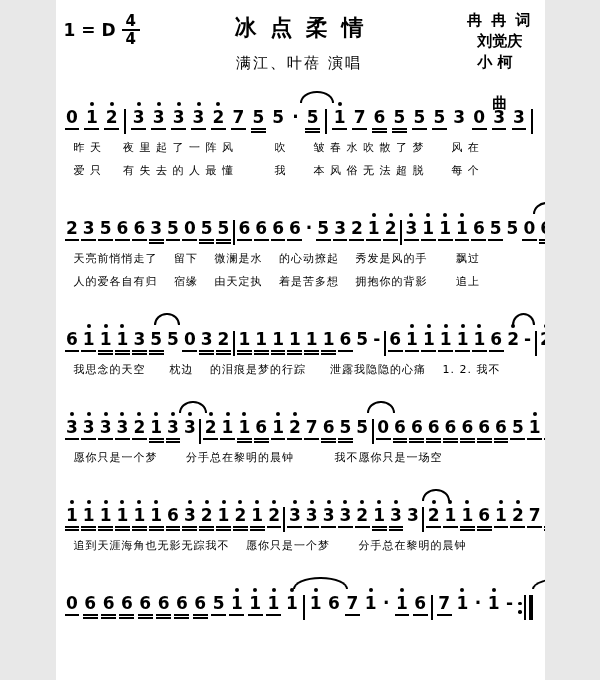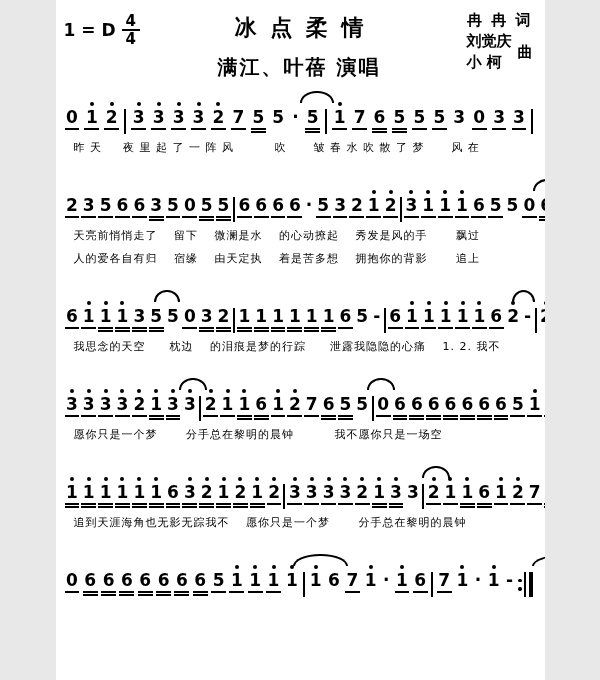--- a/index.html
+++ b/index.html
@@ -11,26 +11,26 @@
   
   .header{position:relative;height:82px;}
   .keysig{position:absolute;left:2px;top:6px;display:flex;align-items:center;gap:6px;
     font-weight:bold;font-size:17px;}
   .timesig{display:inline-flex;flex-direction:column;align-items:center;
     font-size:15px;line-height:14px;font-weight:bold;}
   .timesig .top{border-bottom:2px solid #000;padding:0 4px 1px;}
   .timesig .bottom{padding-top:1px;}
   .title{margin:0;text-align:center;font-size:22px;font-weight:bold;
     letter-spacing:0.62em;text-indent:0.62em;line-height:36px;padding-top:2px;}
-  .performers{text-align:center;font-size:20px;font-weight:bold;margin-top:8px;
+  .performers{text-align:center;font-size:15px;font-weight:normal;margin-top:8px;
     letter-spacing:2px;}
   .credits{position:absolute;right:4px;top:2px;font-size:15px;font-weight:bold;
     line-height:21px;}
   .lyricist{text-align:right;letter-spacing:2px;}
-  .composerblock{display:flex;align-items:center;gap:6px;}
+  .composerblock{display:flex;align-items:center;gap:20px;flex-direction:column;}
   .composers{display:flex;flex-direction:column;}
   .composer-word{font-size:15px;}
   
   .system{margin-bottom:19px;}
   .notes{display:flex;justify-content:space-between;align-items:flex-start;
     position:relative;padding:11px 2px 2px 2px;}
   .note{display:inline-flex;flex-direction:column;align-items:center;padding:0 1px;}
   .hi{height:7px;display:flex;align-items:flex-start;justify-content:center;}
   .hidot{width:4px;height:4px;border-radius:50%;background:#000;margin-top:1px;}
   .glyph{font-weight:bold;font-size:17px;line-height:18px;padding:0 1.5px;
@@ -217,20 +217,21 @@
             <span class="glyph">3</span>
             <span class="ul"></span>
           </span>
           <span class="note">
             <span class="hi"></span>
             <span class="barstroke"></span>
           </span>
           <div class="slur" style="left: 238.95px; width: 29.1px;"></div>
         </div>
         <div class="lyric-row">昨 天　  夜 里 起 了 一 阵 风         吹      皱 春 水 吹 散 了 梦      风 在</div>
+        <div class="lyric-row">爱 只　  有 失 去 的 人 最 懂         我      本 风 俗 无 法 超 脱      每 个</div>
       </div>
       <div class="system">
         <div class="notes">
           <span class="note">
             <span class="hi"></span>
             <span class="glyph">2</span>
             <span class="ul"></span>
           </span>
           <span class="note">
             <span class="hi"></span>

